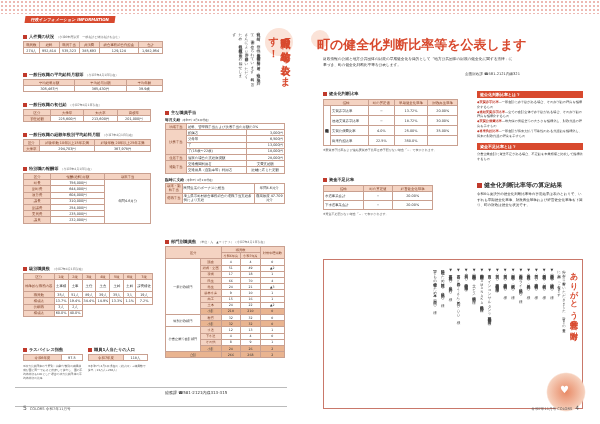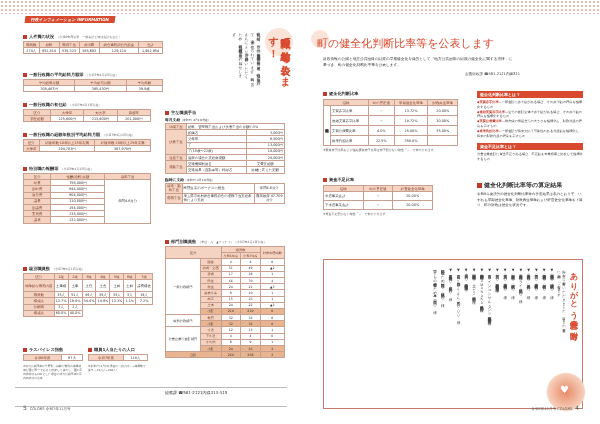--- a/index.html
+++ b/index.html
@@ -13,21 +13,21 @@
 .sec:before{content:"";width:4px;height:4px;background:#c0392b;display:inline-block}
 .sec small{font-weight:normal;font-size:3px;color:#666}
 table{border-collapse:collapse;font-size:3.4px;width:100%}
 td,th{border:0.5px solid #c9a090;padding:0.6px 1px;text-align:center;height:6px;white-space:nowrap}
 th{background:#f4d3c2;font-weight:normal;color:#7a3b22}
 td.h{background:#f4d3c2;color:#7a3b22}
 td.sub{background:#e9b490}
 .abs{position:absolute}
 .vtitle{position:absolute;writing-mode:vertical-rl;font-weight:bold;color:#d8492e;font-size:10px;letter-spacing:.5px;line-height:12px}
 .vtext{position:absolute;writing-mode:vertical-rl;font-size:3.7px;line-height:6px;color:#444}
-.mainttl{position:absolute;font-size:11px;font-weight:normal;color:#d8492e;white-space:nowrap}
+.mainttl{position:absolute;font-size:13px;font-weight:bold;color:#d8492e;white-space:nowrap}
 .bar{background:#d8492e;color:#fff;font-size:4px;padding:1px 3px;font-weight:bold}
 .vcol{writing-mode:vertical-rl;font-size:3.6px;line-height:5.8px;color:#444;height:130px}
 .footer{position:absolute;top:404px;font-size:3.6px;color:#555}
 .footer b{font-size:6px;font-weight:normal;margin:0 3px}
 </style>
 </head>
 <body>
 
 <div class="dots"></div>
 

